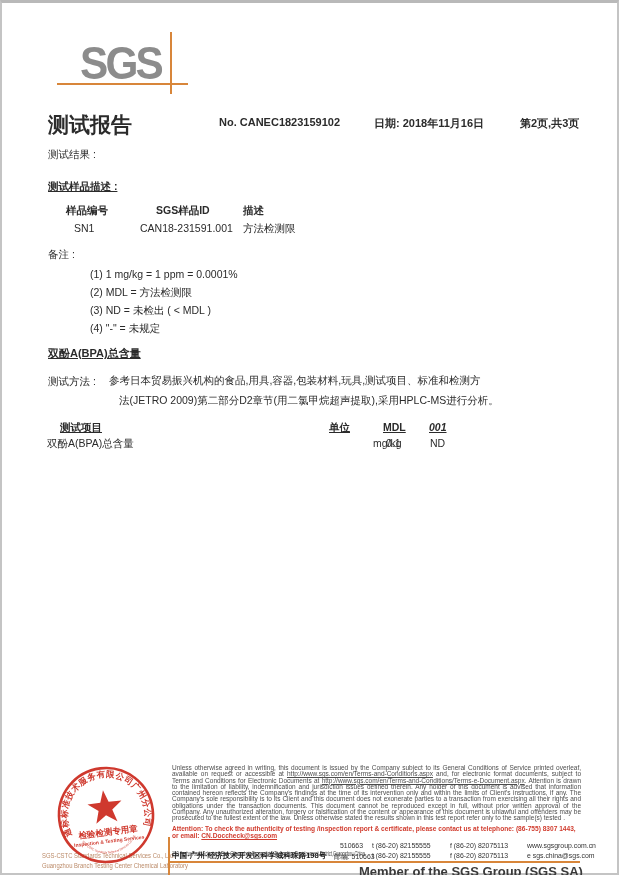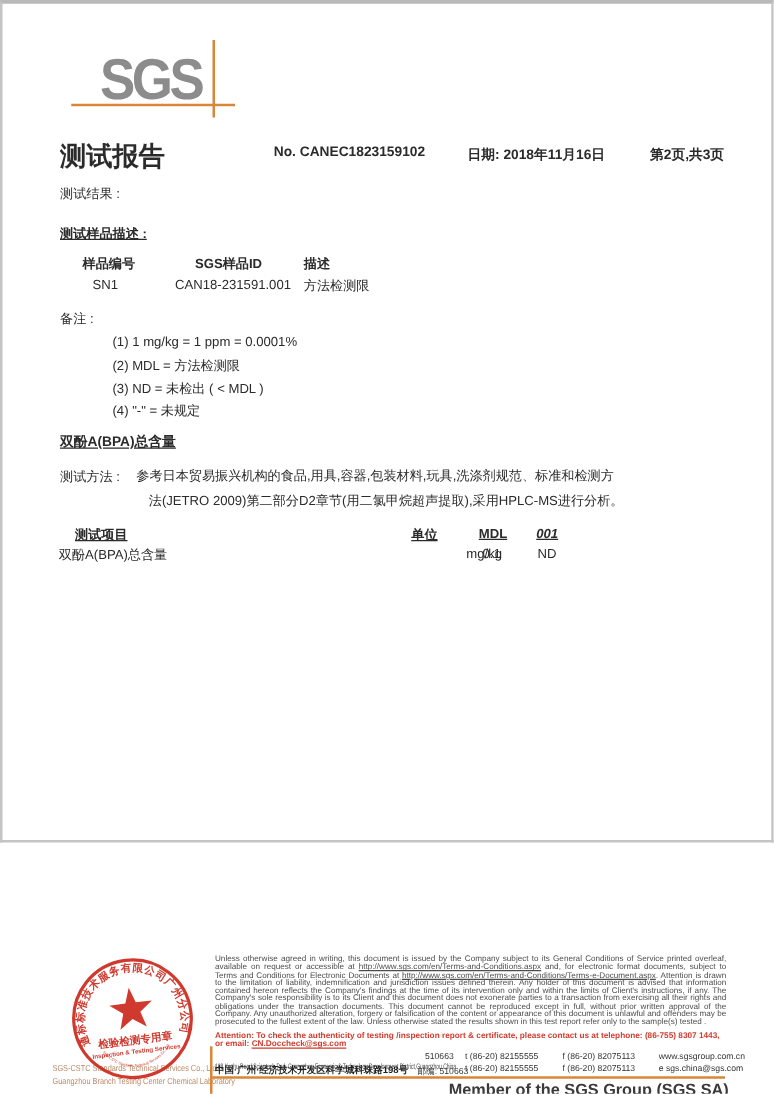--- a/index.html
+++ b/index.html
@@ -1,18 +1,18 @@
 <!DOCTYPE html>
 <html><head>
 <meta charset="utf-8">
 <style>
   html,body{margin:0;padding:0;background:#fff;}
   body{width:619px;height:875px;overflow:hidden;
        font-family:"Liberation Sans","DejaVu Sans",sans-serif;color:#2b2b2b;}
-  #page{position:relative;width:619px;height:674px;box-sizing:border-box;
+  #page{position:relative;width:619px;height:875px;box-sizing:border-box;
         border:2px solid #c4c4c4;border-top:3px solid #b9b9b9;background:#fff;}
   .abs{position:absolute;white-space:nowrap;}
   .b{font-weight:bold;}
   .u{text-decoration:underline;}
   .logo-text{font-size:46px;font-weight:bold;color:#8c8c8c;letter-spacing:-3px;
              transform:scaleX(.92);transform-origin:0 0;line-height:1;}
   .oline{background:#d8863a;}
   .t15{font-size:21px;} .t11{font-size:11px;} .t10{font-size:10.5px;}
   .method{font-size:10.5px;}
   .disc{font-size:6.5px;line-height:6.3px;color:#4d4d4d;text-align:justify;
@@ -53,21 +53,21 @@
 
   <div class="abs t10" style="left:46px;top:245px;">备注 :</div>
   <div class="abs t10" style="left:88px;top:265px;">(1) 1 mg/kg = 1 ppm = 0.0001%</div>
   <div class="abs t10" style="left:88px;top:283px;">(2) MDL = 方法检测限</div>
   <div class="abs t10" style="left:88px;top:301px;">(3) ND = 未检出 ( &lt; MDL )</div>
   <div class="abs t10" style="left:88px;top:319px;">(4) "-" = 未规定</div>
 
   <div class="abs b u" style="left:46px;top:343px;font-size:11px;">双酚A(BPA)总含量</div>
 
   <div class="abs t10" style="left:46px;top:372px;">测试方法 :</div>
-  <div class="abs method" style="left:107px;top:371px;">参考日本贸易振兴机构的食品,用具,容器,包装材料,玩具,洗涤剂规范、标准和检测方</div>
+  <div class="abs method" style="left:107px;top:371px;">参考日本贸易振兴机构的食品,用具,容器,包装材料,玩具,测试项目、标准和检测方</div>
   <div class="abs method" style="left:117px;top:391px;">法(JETRO 2009)第二部分D2章节(用二氯甲烷超声提取),采用HPLC-MS进行分析。</div>
 
   <div class="abs t10 b u" style="left:58px;top:418px;">测试项目</div>
   <div class="abs t10 b u" style="left:327px;top:418px;">单位</div>
   <div class="abs t10 b u" style="left:381px;top:418px;">MDL</div>
   <div class="abs t10 b u" style="left:427px;top:418px;font-style:italic;">001</div>
   <div class="abs t10" style="left:45px;top:434px;">双酚A(BPA)总含量</div>
   <div class="abs t10" style="left:323px;top:434px;padding-left:48px;">mg/kg</div>
   <div class="abs t10" style="left:384px;top:434px;">0.1</div>
   <div class="abs t10" style="left:428px;top:434px;">ND</div>

